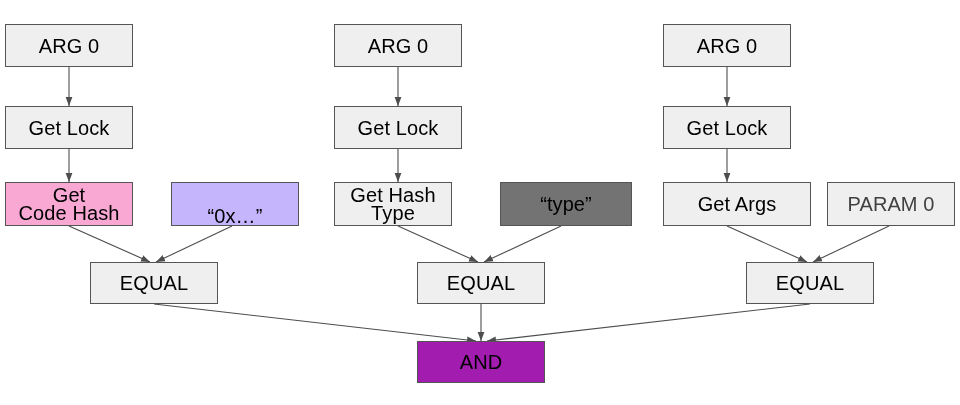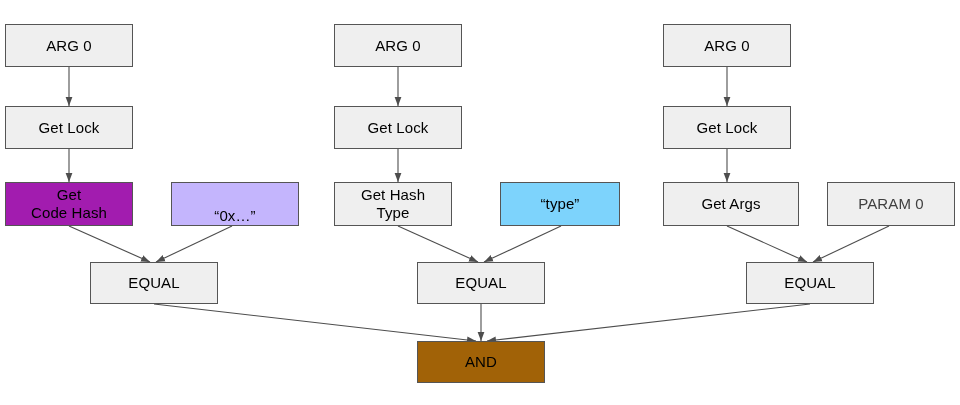--- a/index.html
+++ b/index.html
@@ -32,21 +32,21 @@
     position: absolute;
     box-sizing: border-box;
     background: #efefef;
     border: 1px solid #555555;
     display: flex;
     align-items: center;
     justify-content: center;
     text-align: center;
     color: #000000;
     font-family: "Liberation Sans", sans-serif;
-    font-size: 15px;
+    font-size: 20px;
     line-height: 18px;
     white-space: pre-line;
     letter-spacing: 0.1px;
   }
   .node-label {
     display: block;
     white-space: pre-line;
     text-align: center;
   }
 </style>
@@ -76,31 +76,31 @@
         <line x1="889" y1="226" x2="813" y2="262" stroke="#4d4d4d" stroke-width="1.1" marker-end="url(#arrowhead)"></line>
         <line x1="154" y1="304" x2="476" y2="341" stroke="#4d4d4d" stroke-width="1.1" marker-end="url(#arrowhead)"></line>
         <line x1="481" y1="304" x2="481" y2="341" stroke="#4d4d4d" stroke-width="1.1" marker-end="url(#arrowhead)"></line>
         <line x1="810" y1="304" x2="487" y2="341" stroke="#4d4d4d" stroke-width="1.1" marker-end="url(#arrowhead)"></line>
       </g>
   </svg>
 
   <div id="node-group">
       <div class="node" style="left: 5px; top: 24px; width: 128px; height: 43px; background: rgb(239, 239, 239); border-color: rgb(85, 85, 85); color: rgb(0, 0, 0);"><span class="node-label">ARG 0</span></div>
       <div class="node" style="left: 5px; top: 106px; width: 128px; height: 43px; background: rgb(239, 239, 239); border-color: rgb(85, 85, 85); color: rgb(0, 0, 0);"><span class="node-label">Get Lock</span></div>
-      <div class="node" style="left: 5px; top: 182px; width: 128px; height: 44px; background: #a21caf; border-color: rgb(85, 85, 85); color: rgb(0, 0, 0);"><span class="node-label">Get
+      <div class="node" style="left: 5px; top: 182px; width: 128px; height: 44px; background: #f9a8d4; border-color: rgb(85, 85, 85); color: rgb(0, 0, 0);"><span class="node-label">Get
 Code Hash</span></div>
       <div class="node" style="left: 171px; top: 182px; width: 128px; height: 44px; background: #c4b5fd; border-color: rgb(85, 85, 85); color: rgb(0, 0, 0); align-items: flex-end;"><span class="node-label">“0x…”</span></div>
       <div class="node" style="left: 90px; top: 262px; width: 128px; height: 42px; background: rgb(239, 239, 239); border-color: rgb(85, 85, 85); color: rgb(0, 0, 0);"><span class="node-label">EQUAL</span></div>
       <div class="node" style="left: 334px; top: 24px; width: 128px; height: 43px; background: rgb(239, 239, 239); border-color: rgb(85, 85, 85); color: rgb(0, 0, 0);"><span class="node-label">ARG 0</span></div>
       <div class="node" style="left: 334px; top: 106px; width: 128px; height: 43px; background: rgb(239, 239, 239); border-color: rgb(85, 85, 85); color: rgb(0, 0, 0);"><span class="node-label">Get Lock</span></div>
       <div class="node" style="left: 334px; top: 182px; width: 118px; height: 44px; background: rgb(239, 239, 239); border-color: rgb(85, 85, 85); color: rgb(0, 0, 0);"><span class="node-label">Get Hash
 Type</span></div>
-      <div class="node" style="left: 500px; top: 182px; width: 120px; height: 44px; background: #7dd3fc; border-color: rgb(85, 85, 85); color: rgb(0, 0, 0);"><span class="node-label">“type”</span></div>
+      <div class="node" style="left: 500px; top: 182px; width: 132px; height: 44px; background: #737373; border-color: rgb(85, 85, 85); color: rgb(0, 0, 0);"><span class="node-label">“type”</span></div>
       <div class="node" style="left: 417px; top: 262px; width: 128px; height: 42px; background: rgb(239, 239, 239); border-color: rgb(85, 85, 85); color: rgb(0, 0, 0);"><span class="node-label">EQUAL</span></div>
       <div class="node" style="left: 663px; top: 24px; width: 128px; height: 43px; background: rgb(239, 239, 239); border-color: rgb(85, 85, 85); color: rgb(0, 0, 0);"><span class="node-label">ARG 0</span></div>
       <div class="node" style="left: 663px; top: 106px; width: 128px; height: 43px; background: rgb(239, 239, 239); border-color: rgb(85, 85, 85); color: rgb(0, 0, 0);"><span class="node-label">Get Lock</span></div>
-      <div class="node" style="left: 663px; top: 182px; width: 136px; height: 44px; background: rgb(239, 239, 239); border-color: rgb(85, 85, 85); color: rgb(0, 0, 0);"><span class="node-label">Get Args</span></div>
+      <div class="node" style="left: 663px; top: 182px; width: 148px; height: 44px; background: rgb(239, 239, 239); border-color: rgb(85, 85, 85); color: rgb(0, 0, 0);"><span class="node-label">Get Args</span></div>
       <div class="node" style="left: 827px; top: 182px; width: 128px; height: 44px; background: rgb(239, 239, 239); border-color: rgb(85, 85, 85); color: #404040;"><span class="node-label">PARAM 0</span></div>
       <div class="node" style="left: 746px; top: 262px; width: 128px; height: 42px; background: rgb(239, 239, 239); border-color: rgb(85, 85, 85); color: rgb(0, 0, 0);"><span class="node-label">EQUAL</span></div>
-      <div class="node" style="left: 417px; top: 341px; width: 128px; height: 42px; background: #a16207; border-color: rgb(85, 85, 85); color: rgb(0, 0, 0);"><span class="node-label">AND</span></div>
+      <div class="node" style="left: 417px; top: 341px; width: 128px; height: 42px; background: #a21caf; border-color: rgb(85, 85, 85); color: rgb(0, 0, 0);"><span class="node-label">AND</span></div>
     </div>
 
 </div>
 
 </body></html>

